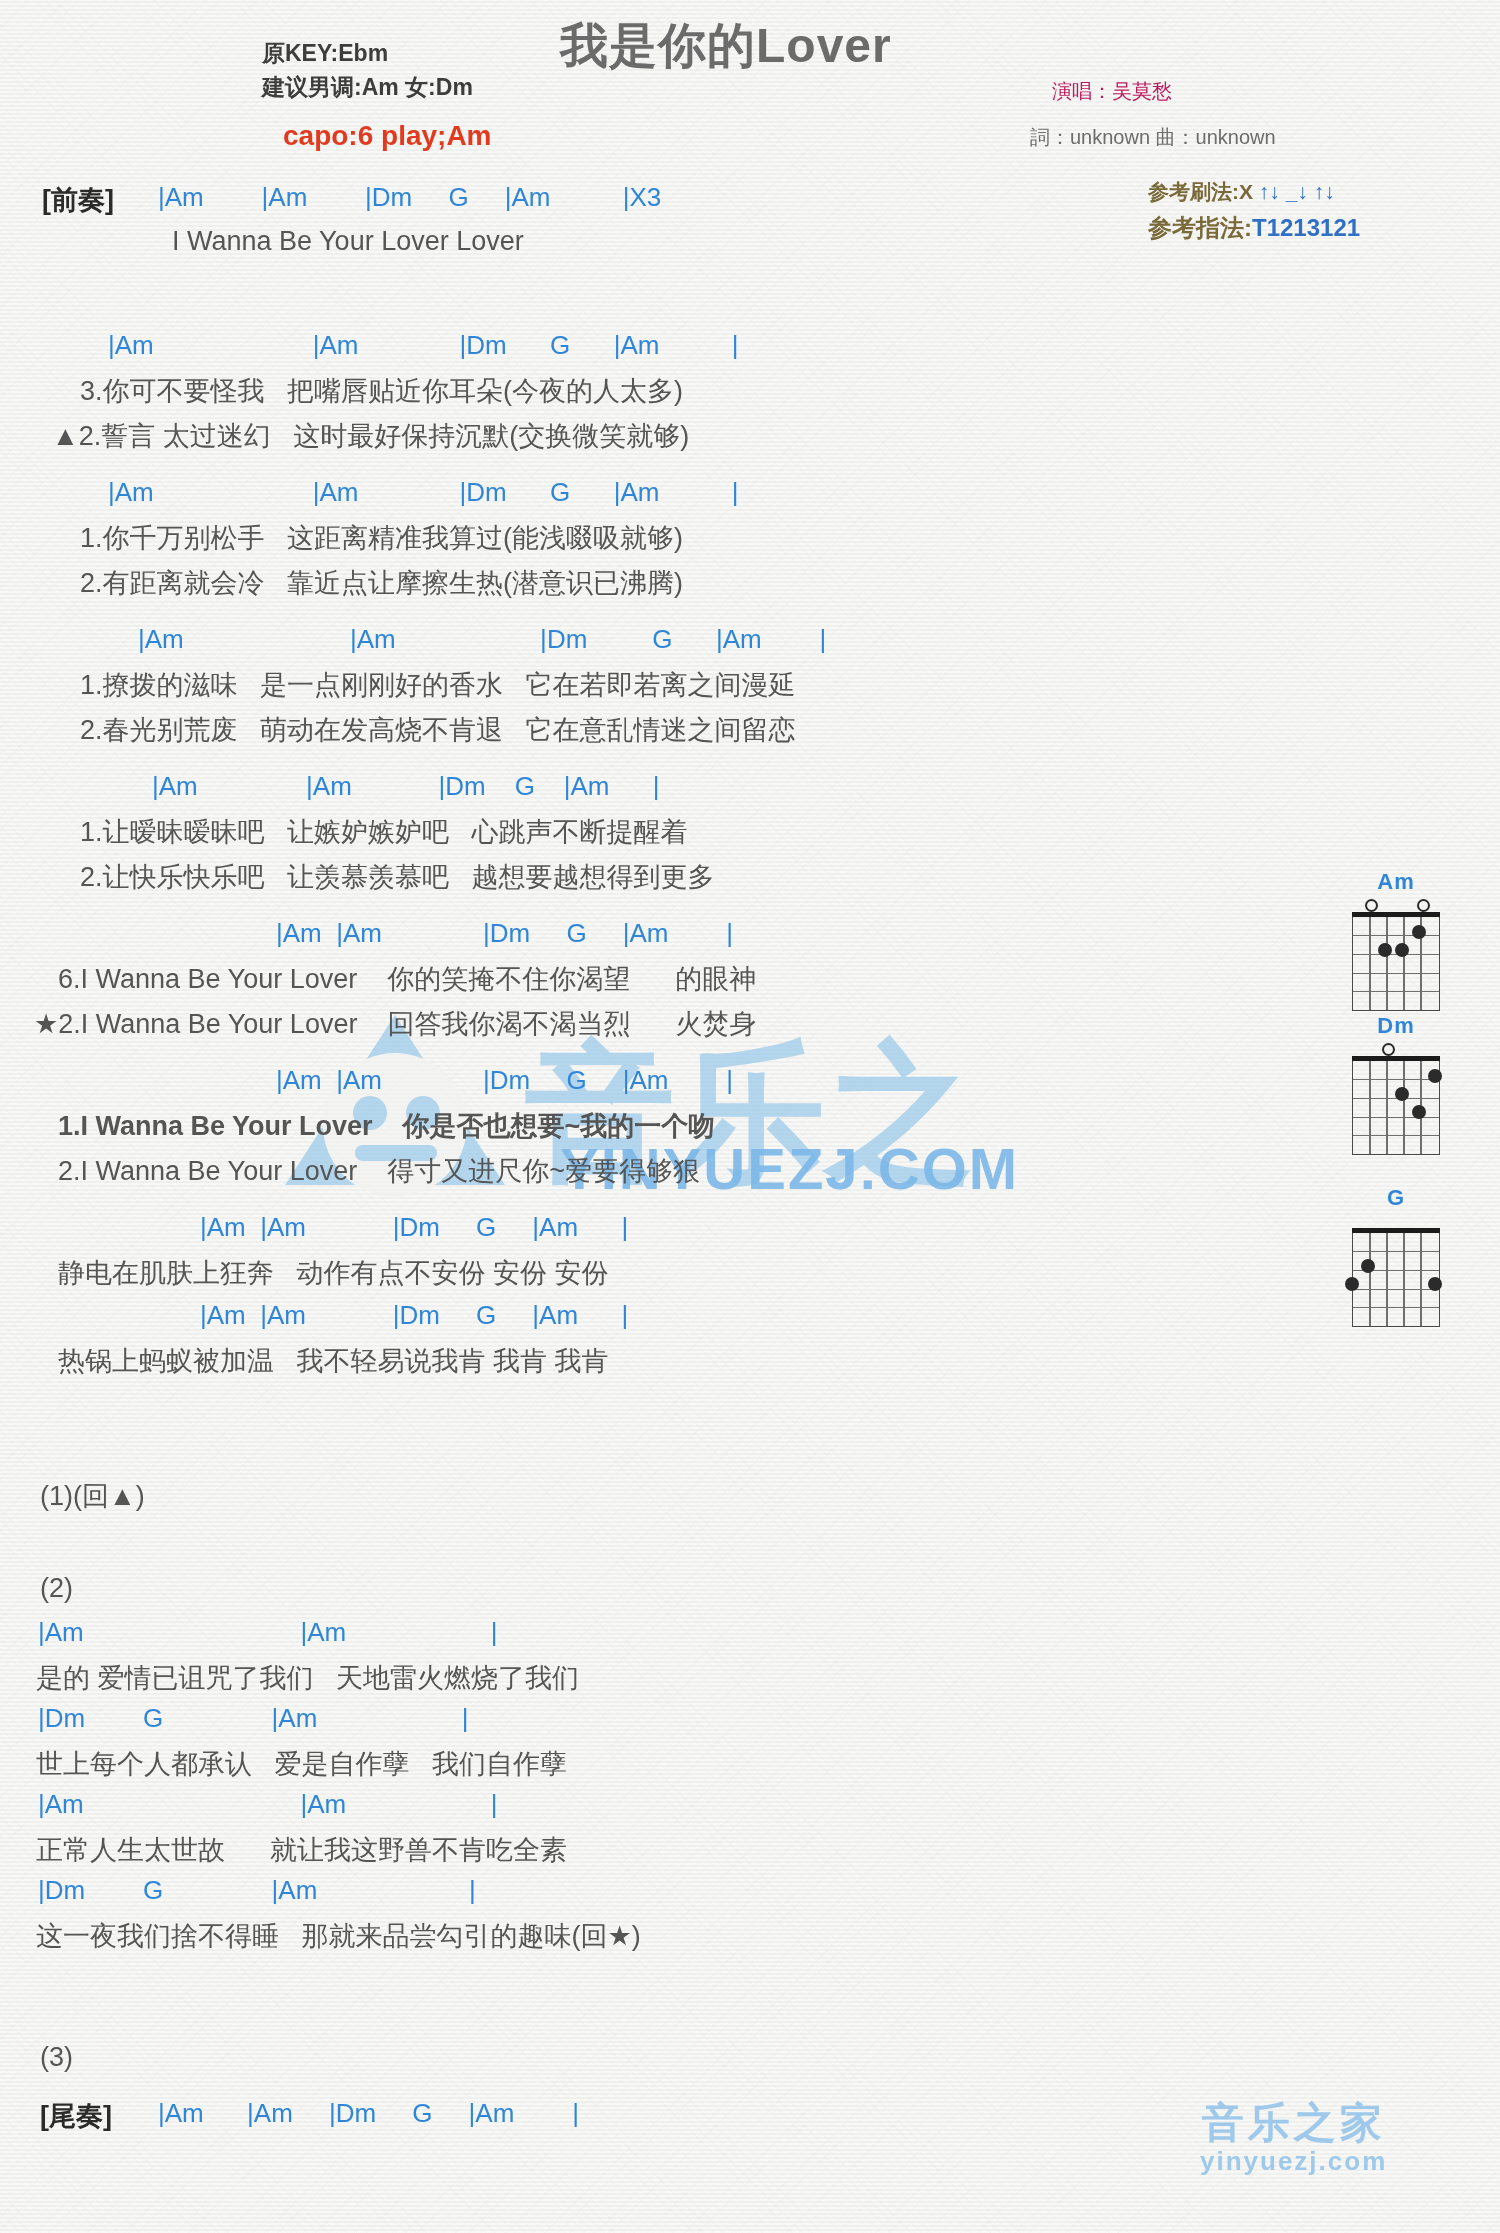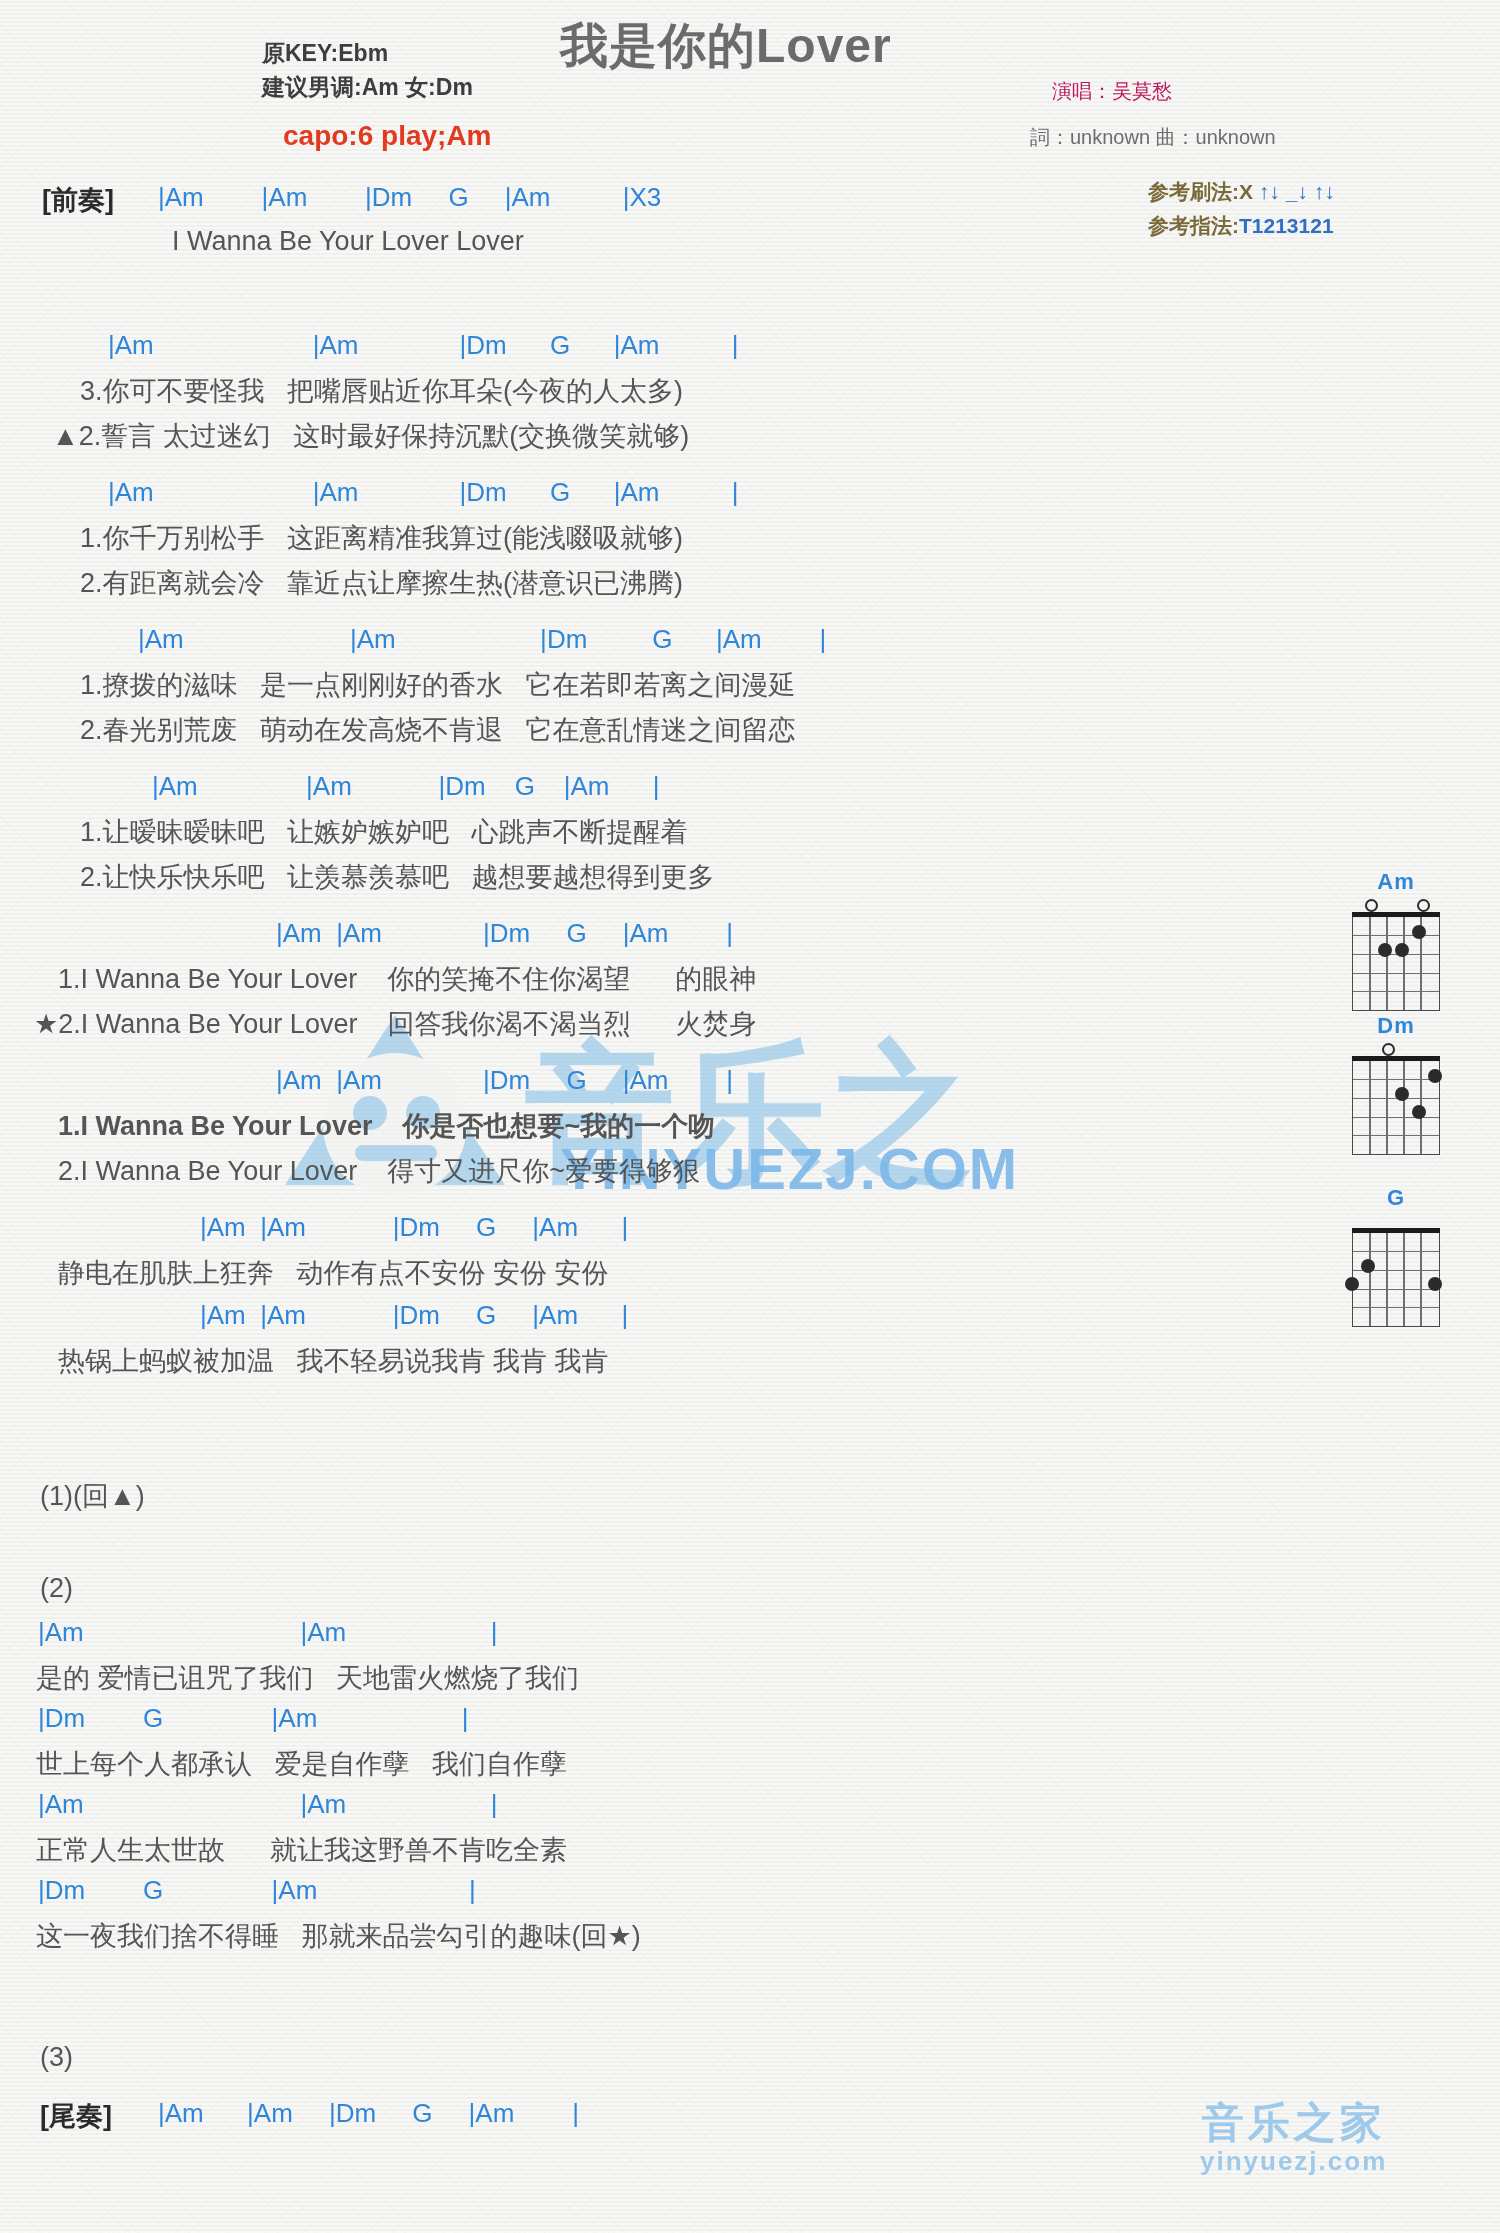--- a/index.html
+++ b/index.html
@@ -45,21 +45,21 @@
     position:absolute;left:1030px;top:124px;
     font-size:20px;color:#6d6d6d;white-space:nowrap;
   }
   .strum{
     position:absolute;left:1148px;top:178px;
     font-size:21px;font-weight:bold;color:#7a6a3a;white-space:nowrap;
   }
   .strum .blue{color:#2f6fc4;}
   .pick{
     position:absolute;left:1148px;top:212px;
-    font-size:21px;font-weight:bold;color:#7a6a3a;white-space:nowrap;
+    font-size:24px;font-weight:bold;color:#7a6a3a;white-space:nowrap;
   }
   .pick .blue{color:#2f6fc4;}
 
   
   .row{position:absolute;white-space:pre;}
   .chordline{
     font-size:26px;color:#2f86d8;font-weight:500;letter-spacing:0px;
   }
   .lyric{
     font-size:27px;color:#555;letter-spacing:0px;
@@ -161,21 +161,21 @@
 
   <div class="row chordline" style="left:138px;top:624px;">|Am                       |Am                    |Dm         G      |Am        |</div>
   <div class="row lyric" style="left:80px;top:667px;">1.撩拨的滋味   是一点刚刚好的香水   它在若即若离之间漫延</div>
   <div class="row lyric" style="left:80px;top:712px;">2.春光别荒废   萌动在发高烧不肯退   它在意乱情迷之间留恋</div>
 
   <div class="row chordline" style="left:152px;top:771px;">|Am               |Am            |Dm    G    |Am      |</div>
   <div class="row lyric" style="left:80px;top:814px;">1.让暧昧暧昧吧   让嫉妒嫉妒吧   心跳声不断提醒着</div>
   <div class="row lyric" style="left:80px;top:859px;">2.让快乐快乐吧   让羡慕羡慕吧   越想要越想得到更多</div>
 
   <div class="row chordline" style="left:276px;top:918px;">|Am  |Am              |Dm     G     |Am        |</div>
-  <div class="row lyric" style="left:58px;top:961px;">1.I Wanna Be Your Lover    你的笑掩不住你渴望      的眼神</div>
+  <div class="row lyric" style="left:58px;top:961px;">6.I Wanna Be Your Lover    你的笑掩不住你渴望      的眼神</div>
   <div class="row lyric" style="left:34px;top:1006px;">★2.I Wanna Be Your Lover    回答我你渴不渴当烈      火焚身</div>
 
   <div class="row chordline" style="left:276px;top:1065px;">|Am  |Am              |Dm     G     |Am        |</div>
   <div class="row lyric" style="left:58px;top:1108px;font-weight:bold;">1.I Wanna Be Your Lover    你是否也想要~我的一个吻</div>
   <div class="row lyric" style="left:58px;top:1153px;">2.I Wanna Be Your Lover    得寸又进尺你~爱要得够狠</div>
 
   <div class="row chordline" style="left:200px;top:1212px;">|Am  |Am            |Dm     G     |Am      |</div>
   <div class="row lyric" style="left:58px;top:1255px;">静电在肌肤上狂奔   动作有点不安份 安份 安份</div>
 
   <div class="row chordline" style="left:200px;top:1300px;">|Am  |Am            |Dm     G     |Am      |</div>

